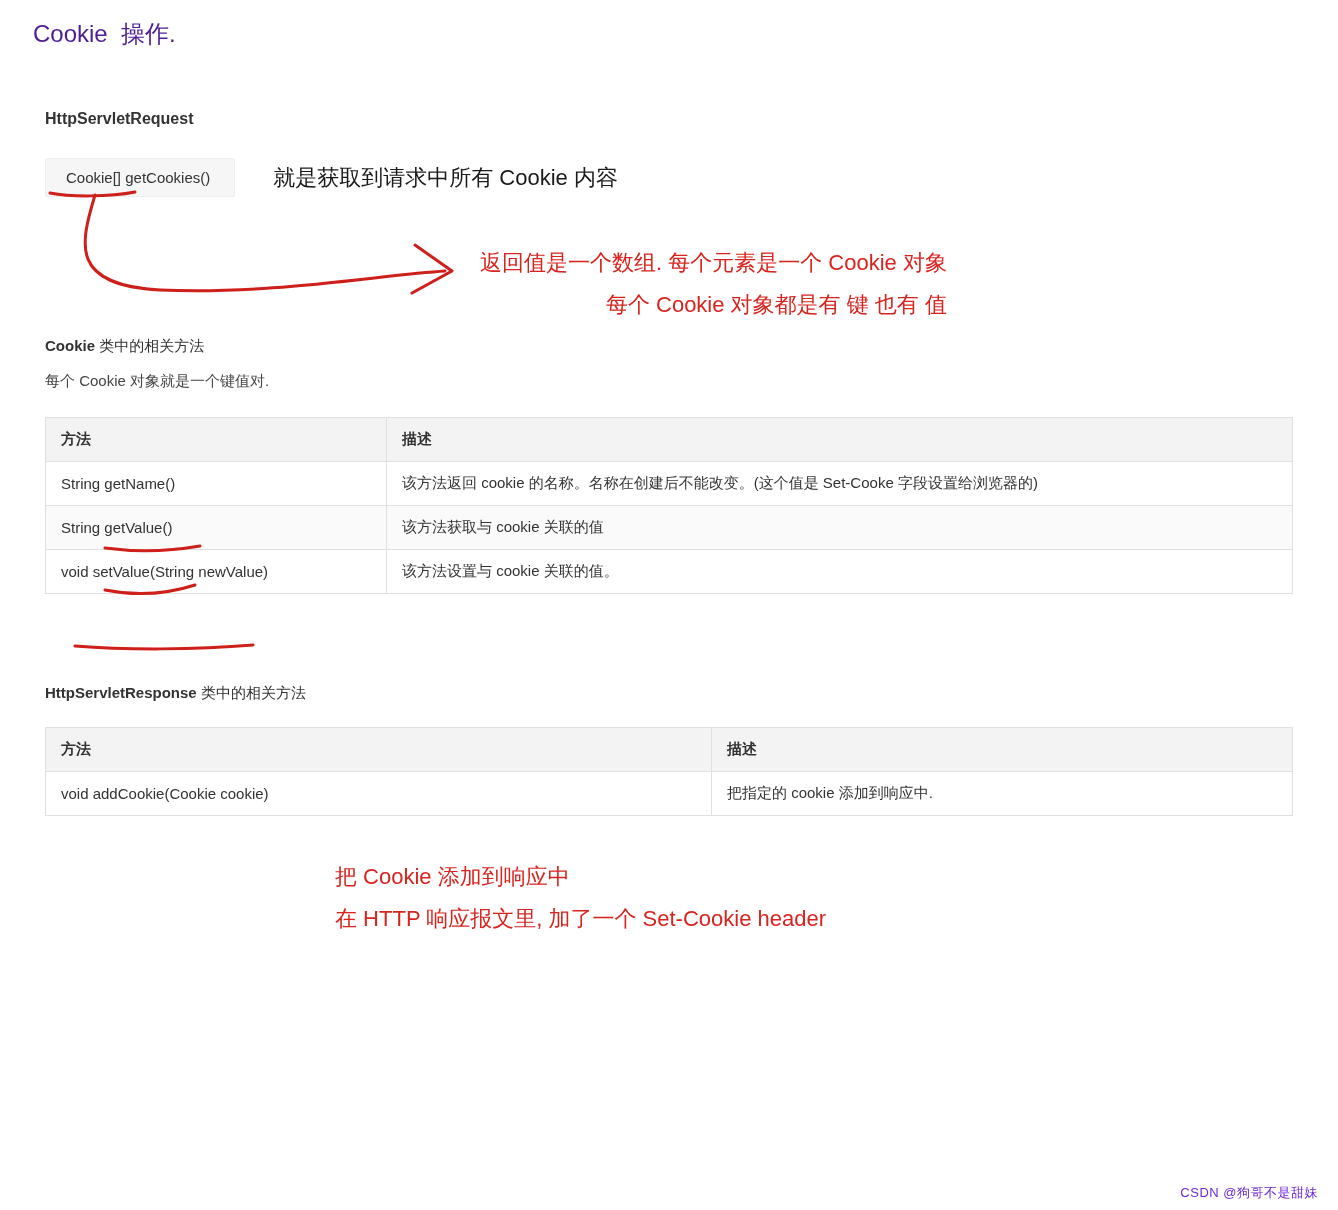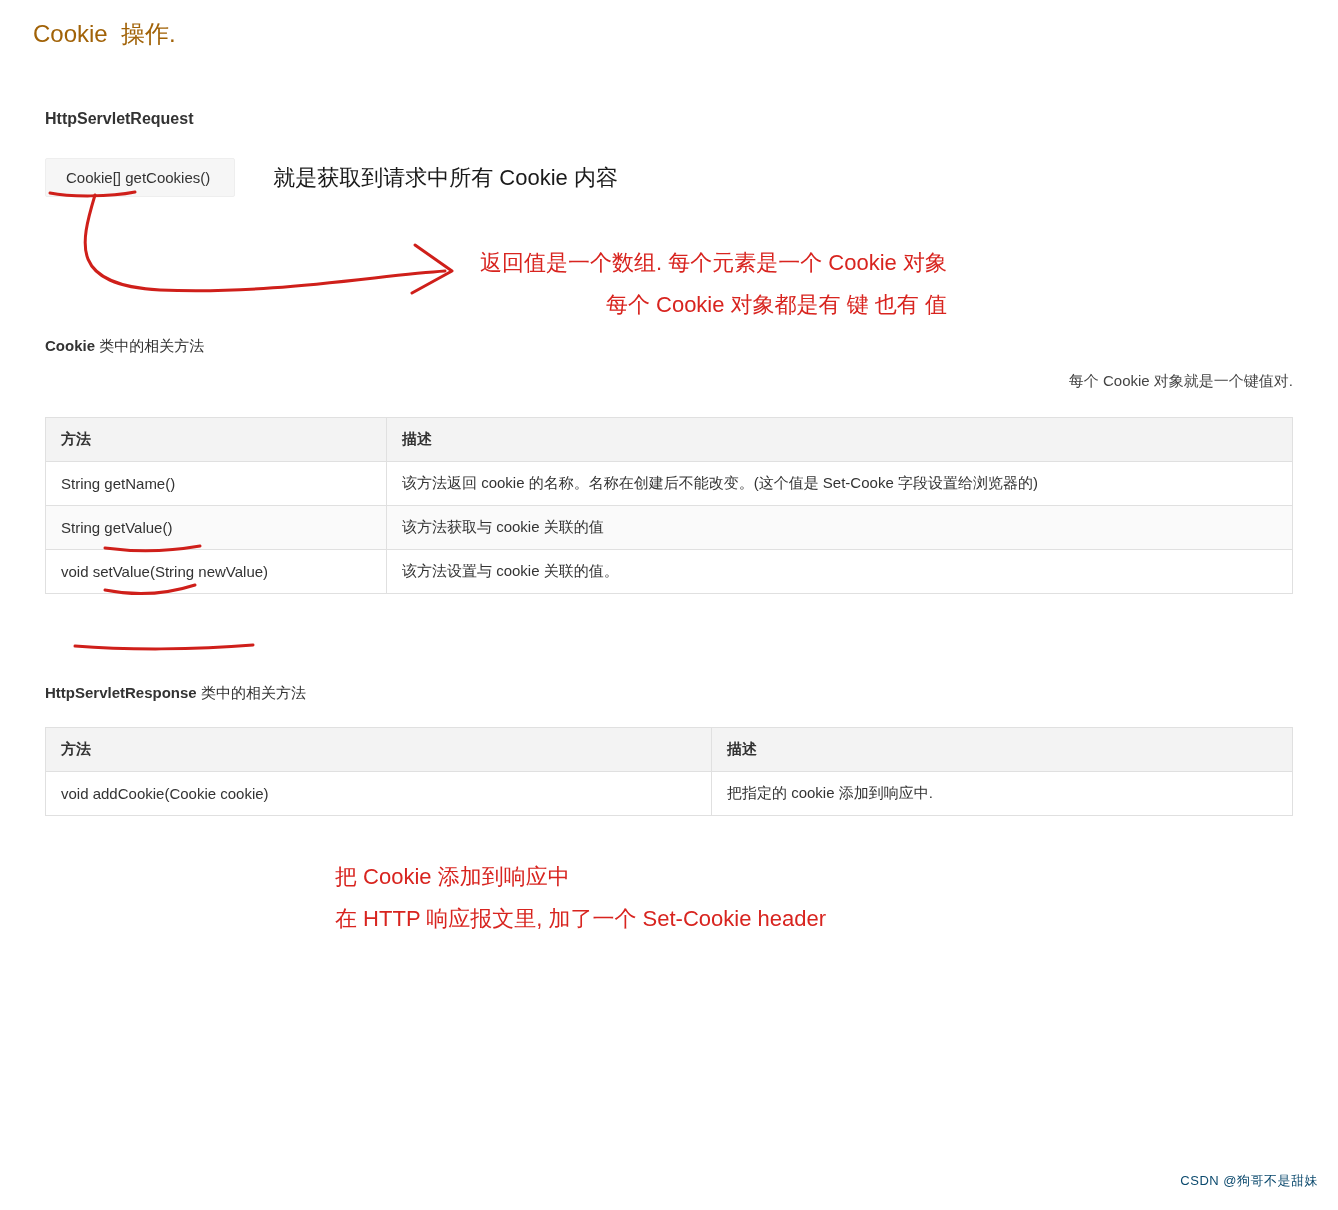--- a/index.html
+++ b/index.html
@@ -11,21 +11,21 @@
   }
   .page {
     position: relative;
     width: 1338px;
     height: 1210px;
     box-sizing: border-box;
     padding: 18px 45px 30px 45px;
   }
   .title {
     font-size: 24px;
-    color: #a16207;
+    color: #4c1d95;
     margin: 0 0 60px -12px;
     font-weight: 400;
   }
   .section-heading {
     font-size: 16px;
     font-weight: 700;
     color: #333;
     margin: 0 0 30px 0;
   }
   .row1 {
@@ -58,21 +58,20 @@
   .subhead {
     font-size: 15px;
     color: #333;
     margin: 0 0 16px 0;
   }
   .subhead .bold { font-weight: 700; }
   .para {
     font-size: 15px;
     color: #444;
     margin: 0 0 26px 0;
-    text-align: right;
   }
   table.api {
     width: 100%;
     border-collapse: collapse;
     font-size: 15px;
     margin-bottom: 90px;
   }
   table.api th, table.api td {
     text-align: left;
     padding: 12px 15px;
@@ -111,23 +110,23 @@
   .annot2 {
     color: #d8241f;
     font-size: 22px;
     line-height: 1.9;
     margin-left: 290px;
     margin-top: 8px;
   }
   .watermark {
     position: absolute;
     right: 20px;
-    bottom: 20px;
+    bottom: 8px;
     font-size: 13px;
-    color: #0c4a6e;
+    color: #6d28d9;
     letter-spacing: 0.5px;
   }
   
   .ink {
     position: absolute;
     pointer-events: none;
   }
   .ink path, .ink line {
     stroke: #cf1f1a;
     stroke-width: 3;

